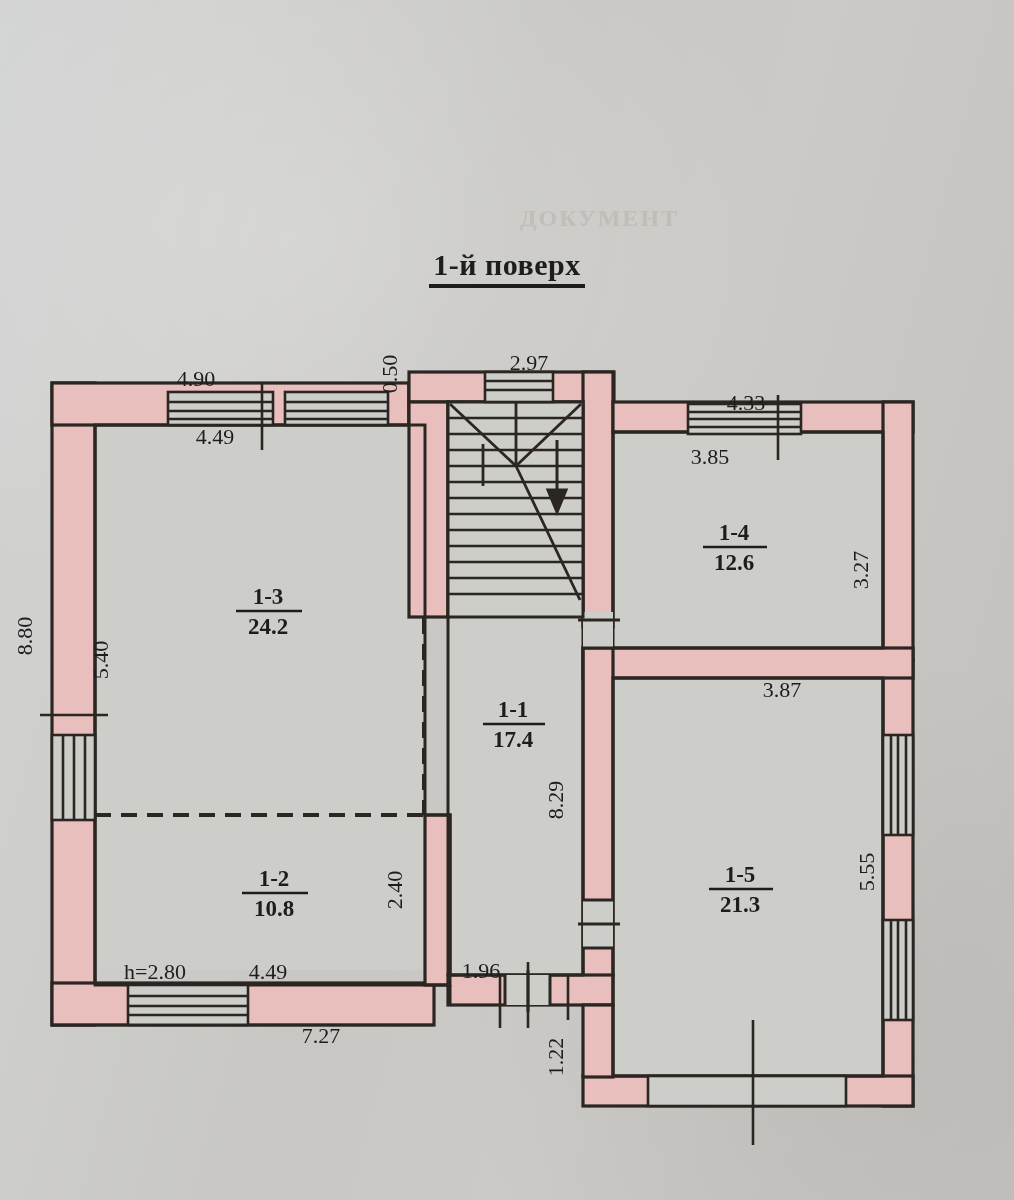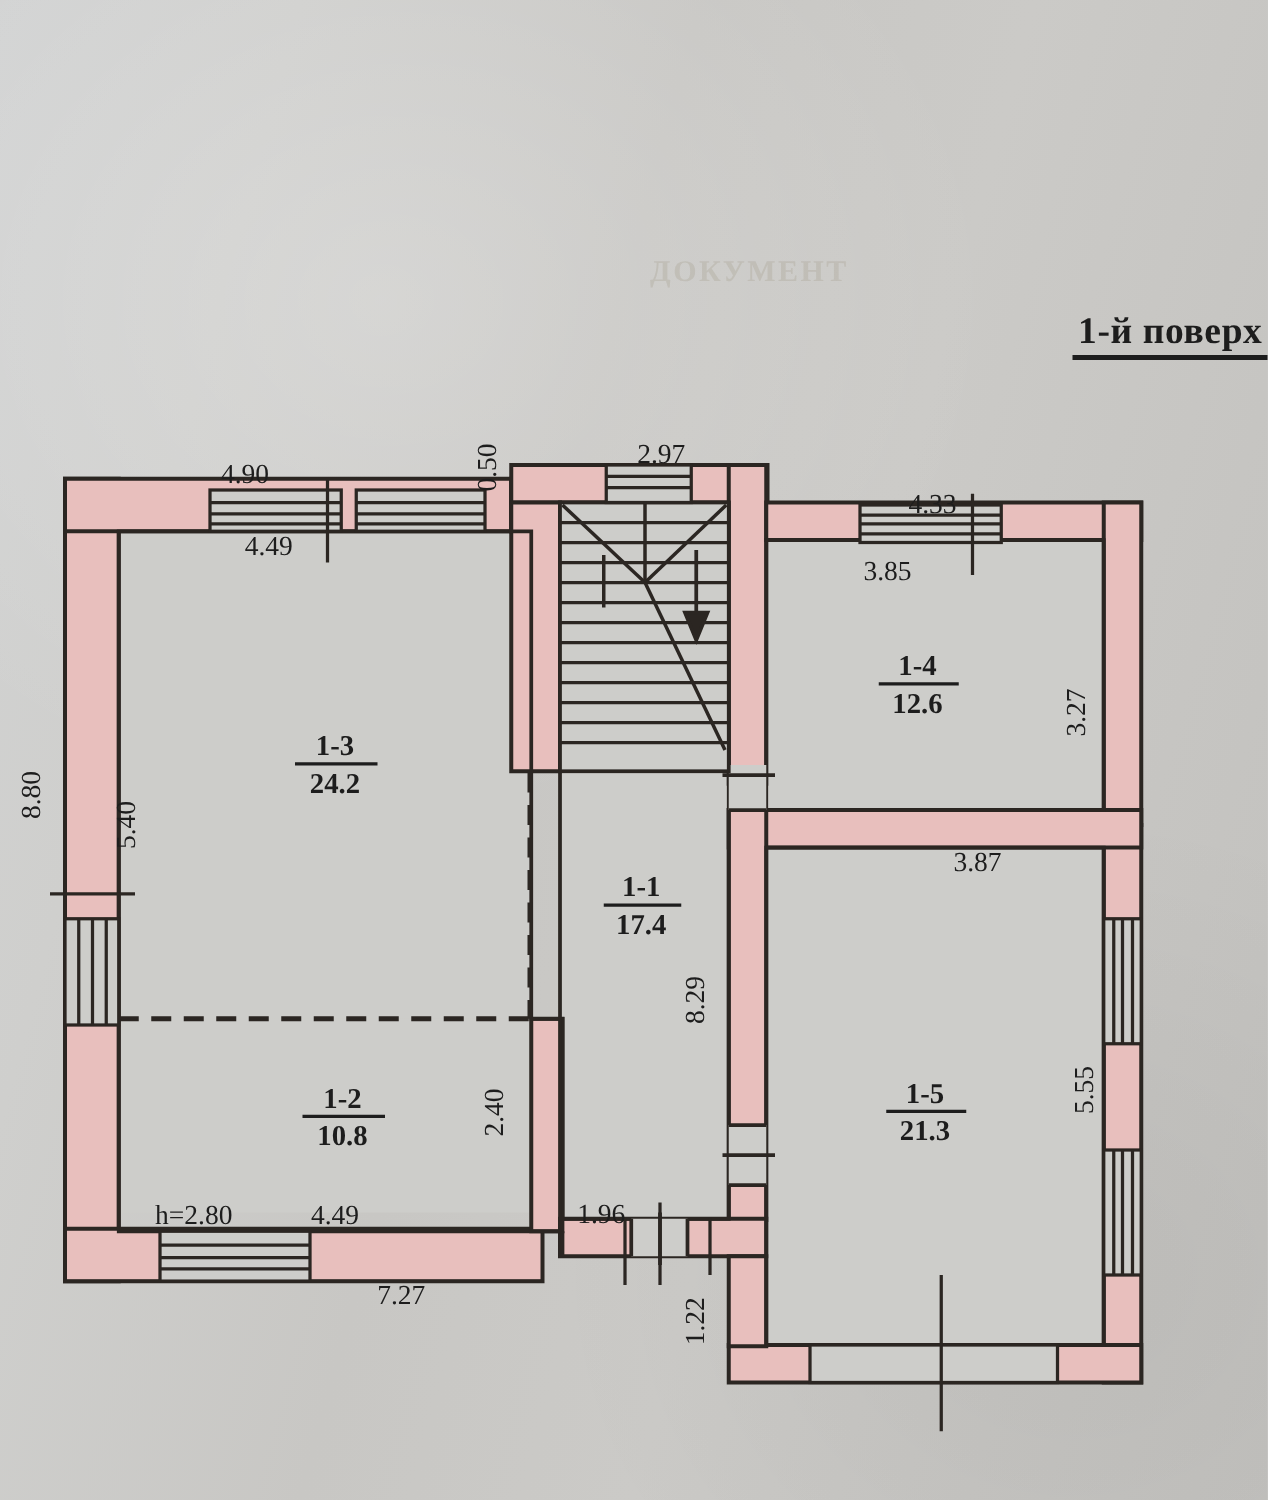--- a/index.html
+++ b/index.html
@@ -42,21 +42,21 @@
     font-weight: bold;
     letter-spacing: 2px;
     user-select: none;
     pointer-events: none;
   }
   #title {
     position: absolute;
     left: 0;
     top: 248px;
     width: 1014px;
-    text-align: right;
+    text-align: center;
     font-size: 30px;
     font-weight: bold;
     color: #1d1d1d;
     letter-spacing: 0.5px;
   }
   #title span.u {
     border-bottom: 4px solid #1d1d1d;
     padding: 0 4px 3px 4px;
   }
 </style>

